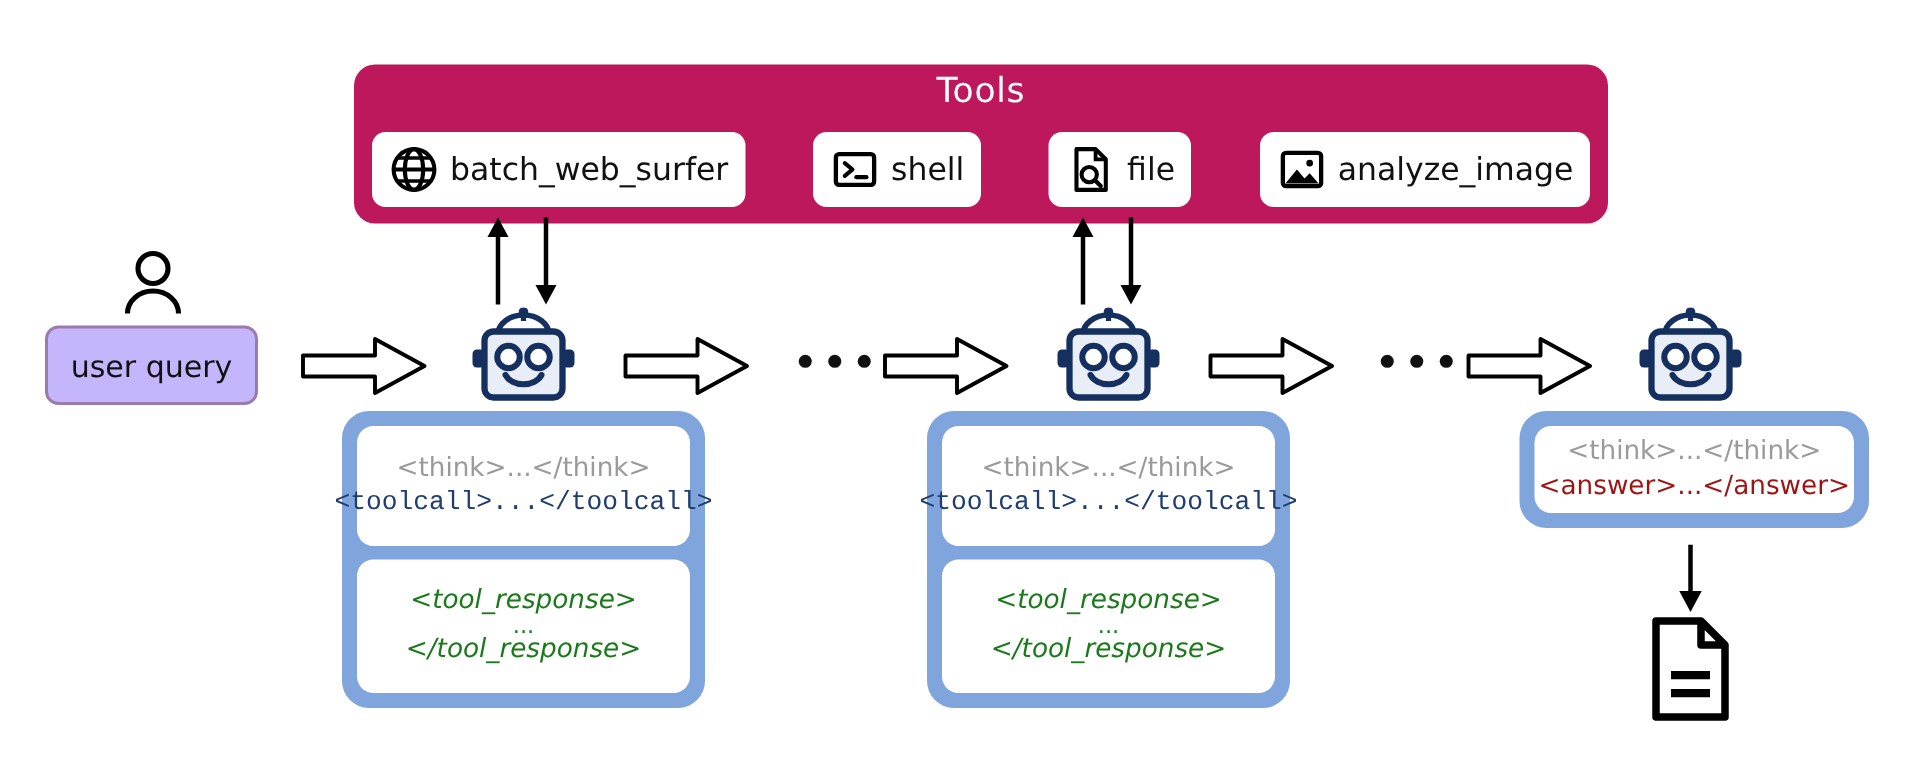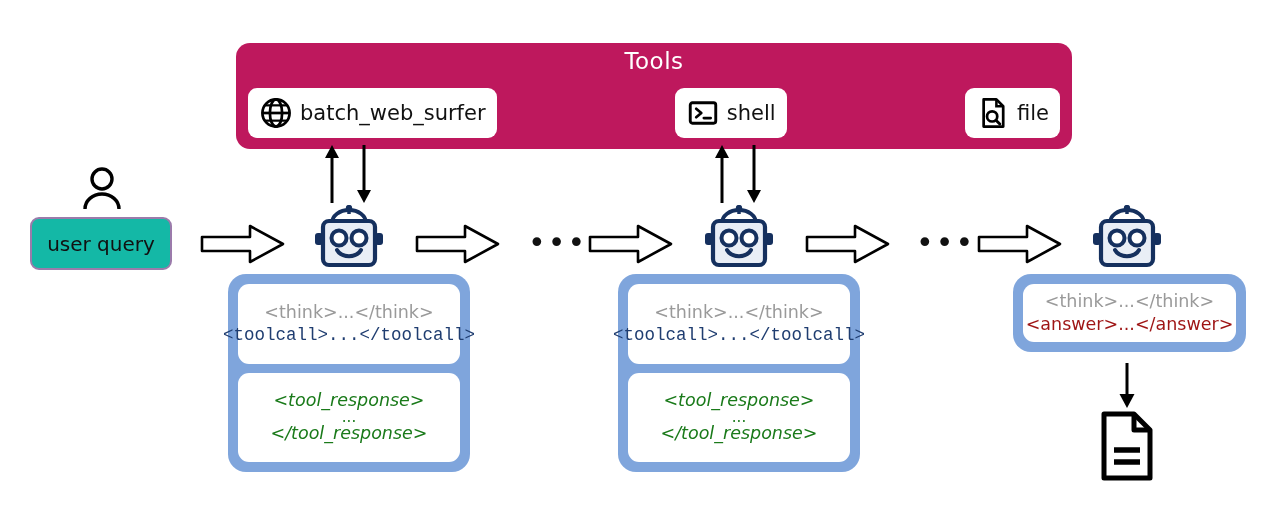--- a/index.html
+++ b/index.html
@@ -57,21 +57,21 @@
     white-space: nowrap;
     line-height: 1;
   }
   .tool-ico { width: 34px; height: 34px; flex: 0 0 34px; display:block; }
 
   
   #user-icon { left: 80px; top: 166px; width: 44px; height: 44px; }
   #user-query-box {
     left: 30px; top: 217px;
     width: 142px; height: 53px;
-    background: #14b8a6;
+    background: #c4b5fd;
     border: 2px solid #9b7bab;
     border-radius: 9px;
     display: flex; align-items: center; justify-content: center;
     box-sizing: border-box;
   }
   #user-query-box span { font-size: 20px; color: #111; }
 
   
   .robot { width: 76px; height: 66px; }
   #robot-1 { left: 311px; top: 205px; }
@@ -169,20 +169,28 @@
     <div class="tool-chip">
       <svg class="tool-ico" viewBox="0 0 40 40">
         <path d="M9 4 h15 l8 8 v24 h-23 z" fill="none" stroke="#000" stroke-width="3.2" stroke-linejoin="round"></path>
         <path d="M24 4 v8 h8" fill="none" stroke="#000" stroke-width="3"></path>
         <circle cx="19" cy="24" r="6" fill="none" stroke="#000" stroke-width="3.2"></circle>
         <line x1="23.5" y1="28.5" x2="28" y2="33" stroke="#000" stroke-width="3.4" stroke-linecap="round"></line>
       </svg>
       <span class="tool-label">file</span>
     </div>
 
+    <div class="tool-chip">
+      <svg class="tool-ico" viewBox="0 0 40 40">
+        <rect x="5" y="7" width="30" height="26" rx="2.5" fill="none" stroke="#000" stroke-width="3.4"></rect>
+        <circle cx="26" cy="15" r="2.6" fill="#000"></circle>
+        <path d="M7 31 l9 -11 l6 7 l4 -4 l7 8 z" fill="#000"></path>
+      </svg>
+      <span class="tool-label">analyze_image</span>
+    </div>
 
   </div>
 </div>
 
 <svg class="abs" id="user-icon" viewBox="0 0 44 44">
   <circle cx="22" cy="13" r="10" fill="none" stroke="#000" stroke-width="3.4"></circle>
   <path d="M5 43 a17 15 0 0 1 34 0" fill="none" stroke="#000" stroke-width="3.4"></path>
 </svg>
 <div class="abs" id="user-query-box">
   <span>user query</span>

